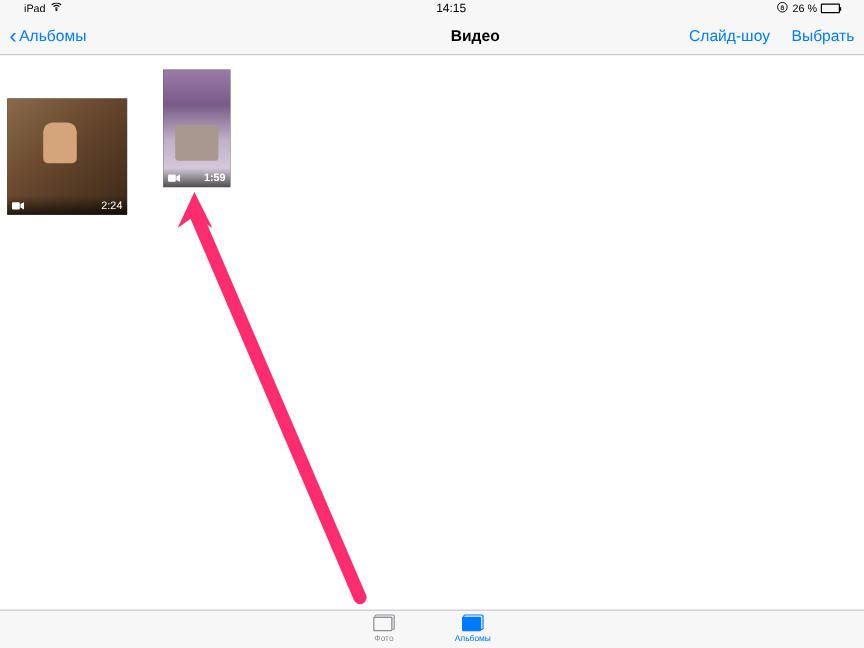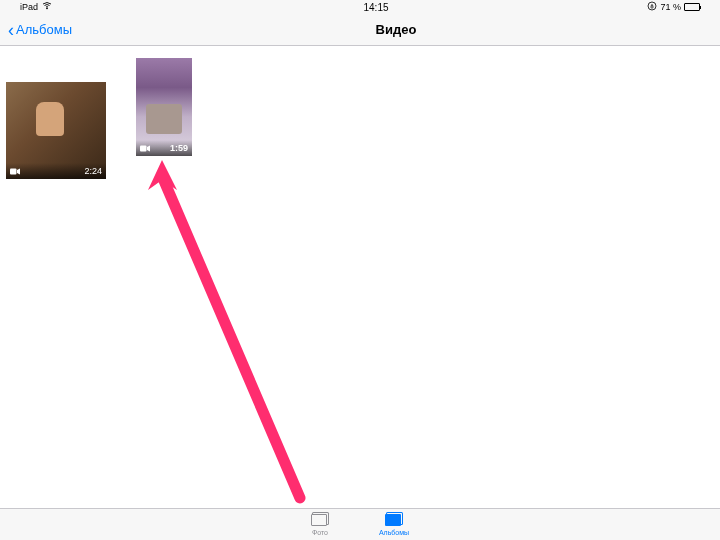--- a/index.html
+++ b/index.html
@@ -140,31 +140,35 @@
     </span>
   </div>
   <div class="status-center">14:15</div>
   <div class="status-right">
     <span class="lock-icon">
       <svg width="10" height="10" viewBox="0 0 10 10">
           <circle cx="5" cy="5" r="4" stroke="#000" stroke-width="0.8" fill="none"></circle>
           <path d="M4 5 h2 v2 h-2 z M4.3 5 v-0.8 a0.7 0.7 0 0 1 1.4 0 V5" stroke="#000" stroke-width="0.6" fill="none"></path>
         </svg>
     </span>
-    <span>71 %</span>
+    <span>26 %</span>
     <span class="battery-outline"><span class="battery-fill"></span></span>
   </div>
 </div>
 
 <div class="nav-bar">
   <div class="nav-left">
     <span class="chevron-left">‹</span>
     <span>Альбомы</span>
   </div>
   <div class="nav-title">Видео</div>
+  <div class="nav-right">
+    <span class="nav-action">Слайд-шоу</span>
+    <span class="nav-action">Выбрать</span>
+  </div>
 </div>
 
 <div class="content">
   <div class="video-thumb thumb-1">
     <div class="thumb-inner-1"></div>
     <div class="thumb-footer">
       <span class="video-icon-small">
         <svg width="10" height="7" viewBox="0 0 10 7">
             <rect x="0" y="0.5" width="6.5" height="6" rx="1" fill="#fff"></rect>
             <path d="M7 2 L10 0.5 V6.5 L7 5 Z" fill="#fff"></path>

